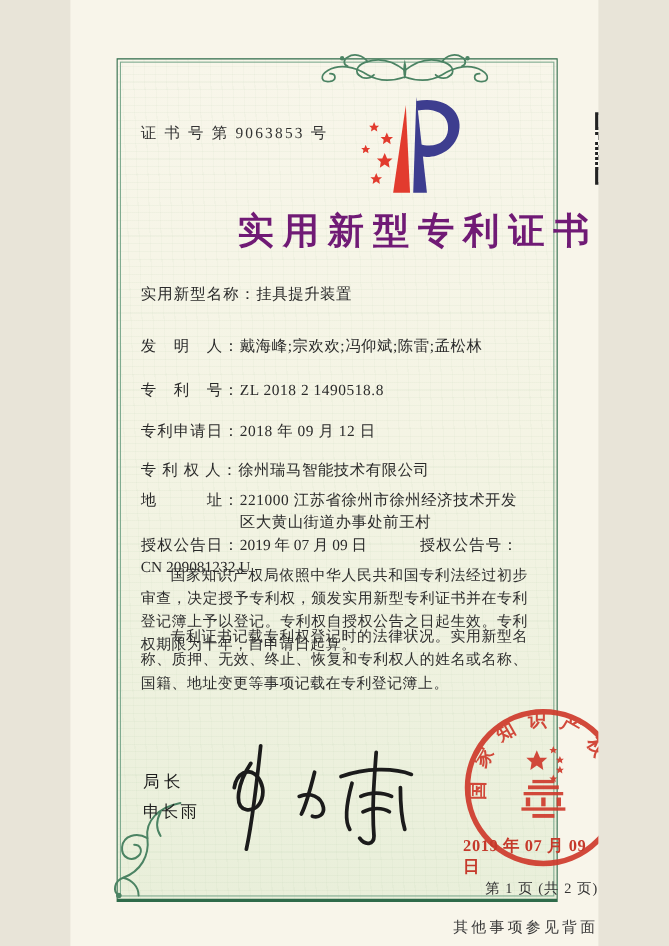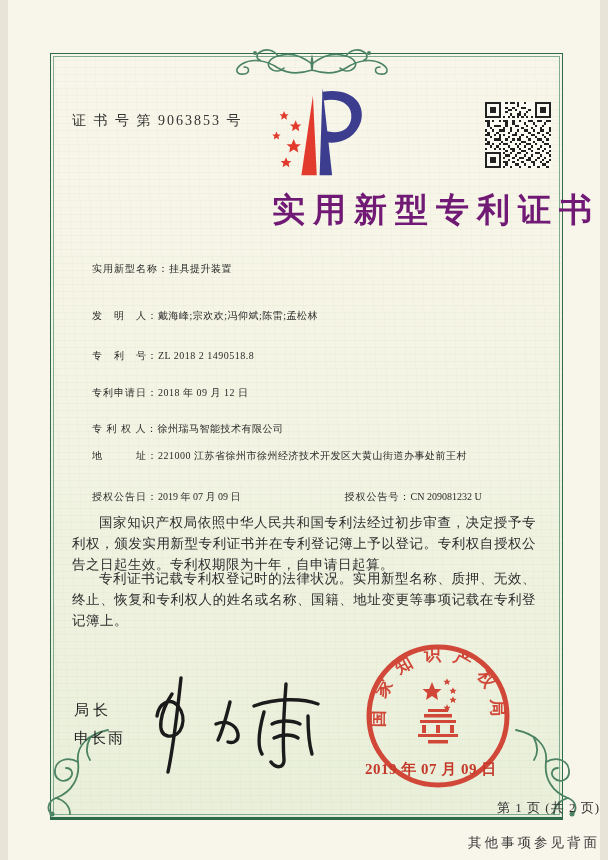--- a/index.html
+++ b/index.html
@@ -1,34 +1,34 @@
 <!DOCTYPE html>
 <html><head>
 <meta charset="utf-8">
 <style>
   html,body{margin:0;padding:0;background:#e8e4d8;}
   .cert{
-    position:relative;width:592px;height:860px;margin:0 auto;
+    position:relative;width:480px;height:860px;margin:0 auto;
     background:#f8f5ea;overflow:hidden;
     font-family:"Liberation Serif","DejaVu Serif",serif;color:#222;
   }
   .frame{
     position:absolute;left:42px;top:53px;right:37px;bottom:40px;
     border:1.5px solid #2e6b4a;border-bottom-width:3px;
     background:
       repeating-linear-gradient(0deg, rgba(120,165,115,0.055) 0 1px, transparent 1px 7px),
       repeating-linear-gradient(88deg, rgba(120,165,115,0.04) 0 1px, transparent 1px 10px),
       linear-gradient(180deg,#f8f6ea 0%,#f4f4e4 45%,#e9efda 100%);
   }
   .frame-inner{position:absolute;inset:2px;border:1px solid #7fab90;}
   .abs{position:absolute;}
   .cert-no{left:64px;top:112px;font-size:14px;letter-spacing:2px;color:#333;}
   .title{left:0;right:0;top:188px;text-align:right;font-size:33px;font-weight:700;
          letter-spacing:8px;color:#701a75;}
-  .row{left:64px;right:68px;font-size:10px;line-height:20px;color:#2a2a2a;display:flex;margin-left:20px;}
+  .row{left:64px;right:68px;font-size:14px;line-height:20px;color:#2a2a2a;display:flex;}
   .row .flabel{white-space:nowrap;letter-spacing:1px;}
   .row .fvalue{flex:1;letter-spacing:0.5px;}
   .grant .g1{display:inline-block;min-width:250px;}
   .para{left:64px;right:64px;font-size:13.5px;line-height:21px;text-indent:2em;
         text-align:justify;color:#2d2d2d;letter-spacing:0.5px;}
   .sig-title{left:66px;top:701px;font-size:15px;letter-spacing:4px;color:#1d1d1d;}
   .sig-name{left:66px;top:729px;font-size:15px;letter-spacing:2px;color:#1d1d1d;}
   .seal-date{left:357px;top:760px;font-size:15px;font-weight:700;letter-spacing:0.5px;color:#c5392b;}
   .footer-page{left:0;right:0;top:799px;text-align:right;font-size:13px;color:#333;letter-spacing:1px;}
   .back-note{left:0;right:0;top:834px;text-align:right;font-size:13.5px;letter-spacing:3px;color:#3a3a3a;}

